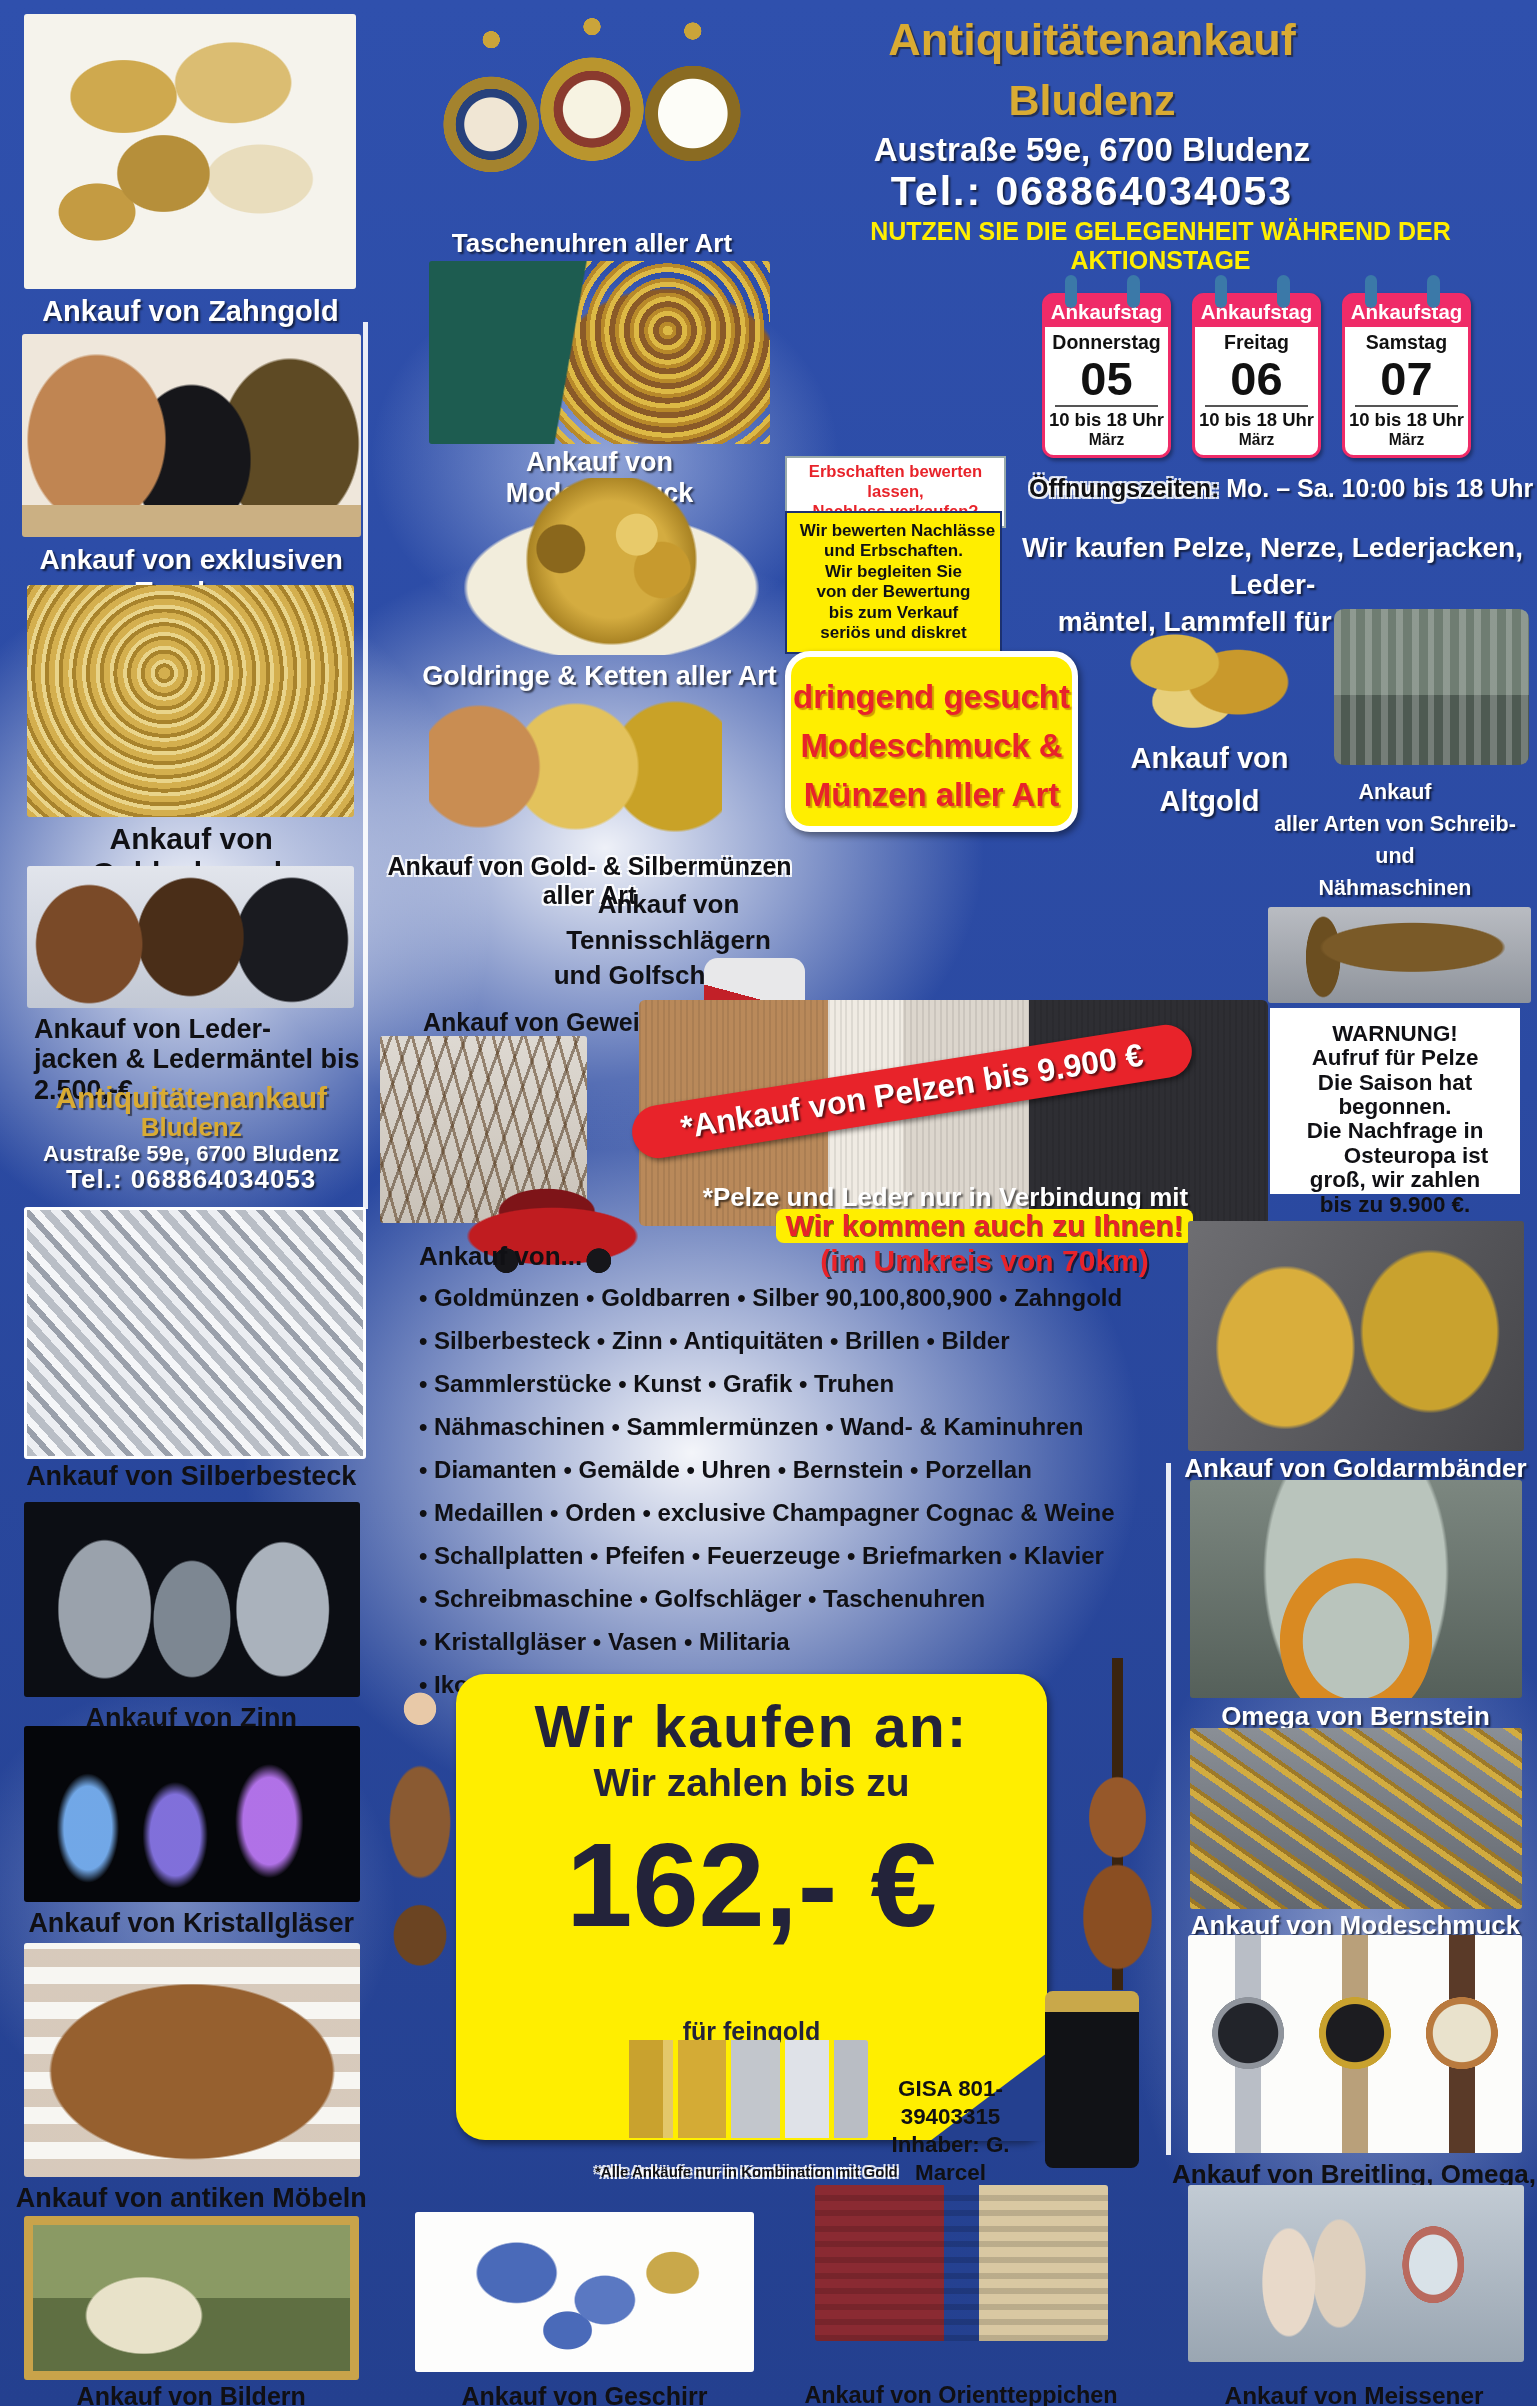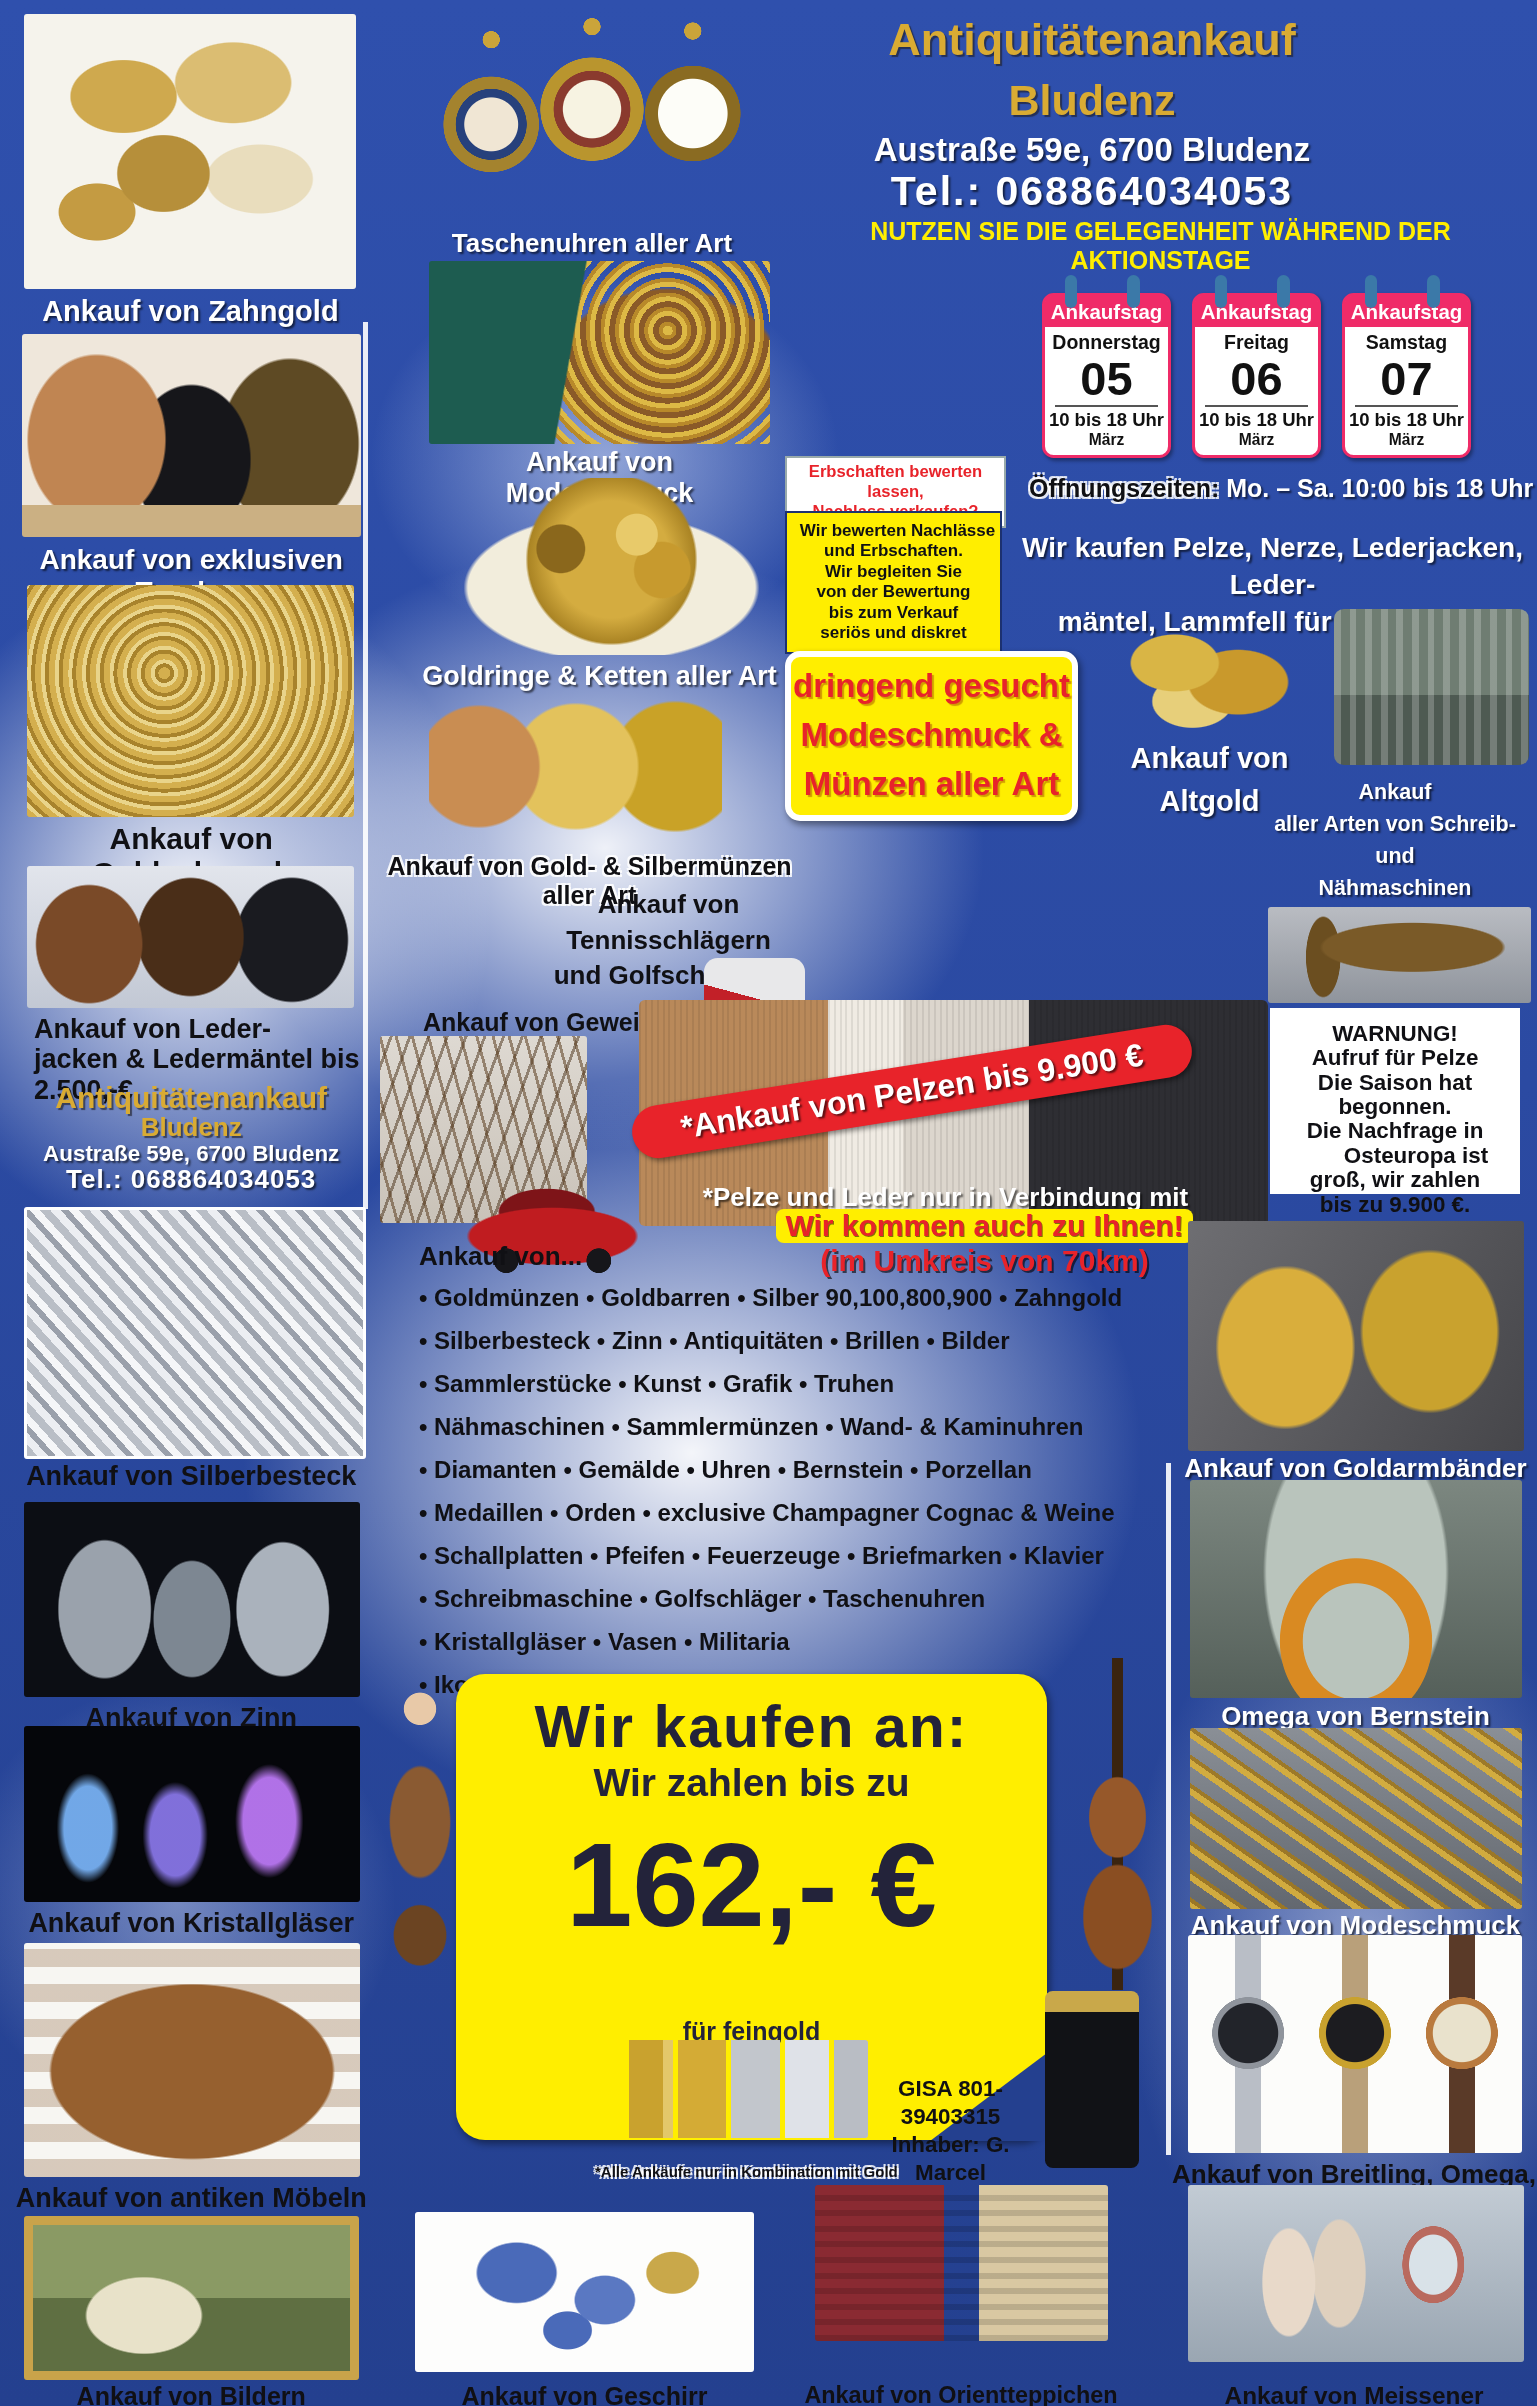--- a/index.html
+++ b/index.html
@@ -129,21 +129,21 @@
   </div>
   <div class="abs c ybox" style="left:785px;top:511px;width:213px;border:2.9px solid #1c3170;padding:7.8px 0;">
     <div class="t-black" style="font-size:17px;line-height:20.5px;margin-left:8px;">Wir bewerten Nachlässe</div>
     <div class="t-black" style="font-size:17px;line-height:20.5px;">und Erbschaften.</div>
     <div class="t-black" style="font-size:17px;line-height:20.5px;">Wir begleiten Sie</div>
     <div class="t-black" style="font-size:17px;line-height:20.5px;">von der Bewertung</div>
     <div class="t-black" style="font-size:17px;line-height:20.5px;">bis zum Verkauf</div>
     <div class="t-black" style="font-size:17px;line-height:20.5px;">seriös und diskret</div>
   </div>
 
-  <div class="abs c ybox" style="left:785px;top:651px;width:281px;height:154px;border:6.8px solid #fff;border-radius:15px;box-shadow:2.9px 3.9px 5.9px rgba(0,0,0,.4);padding-top:4px;text-align:center;">
+  <div class="abs c ybox" style="left:785px;top:651px;width:281px;height:154px;border:6.8px solid #fff;border-radius:25px;box-shadow:2.9px 3.9px 5.9px rgba(0,0,0,.4);padding-top:15px;text-align:center;">
     <div class="t-red" style="font-size:33px;line-height:49px;text-shadow:2px 2px 1px rgba(120,0,0,.35);">dringend gesucht</div>
     <div class="t-red" style="font-size:33px;line-height:49px;text-shadow:2px 2px 1px rgba(120,0,0,.35);">Modeschmuck &amp;</div>
     <div class="t-red" style="font-size:33px;line-height:49px;text-shadow:2px 2px 1px rgba(120,0,0,.35);">Münzen aller Art</div>
   </div>
 
   <div class="ph ph-zahngold" style="left:24.4px;top:13.7px;width:332px;height:275px;"></div>
   <div class="abs c t-white" style="left:24.4px;top:295px;width:332px;font-size:29px;">Ankauf von Zahngold</div>
 
   <div class="ph ph-handtaschen" style="left:21.5px;top:334px;width:339px;height:203px;"></div>
   <div class="abs c t-white" style="left:11.7px;top:544px;width:359px;font-size:28px;">Ankauf von exklusiven Taschen</div>

